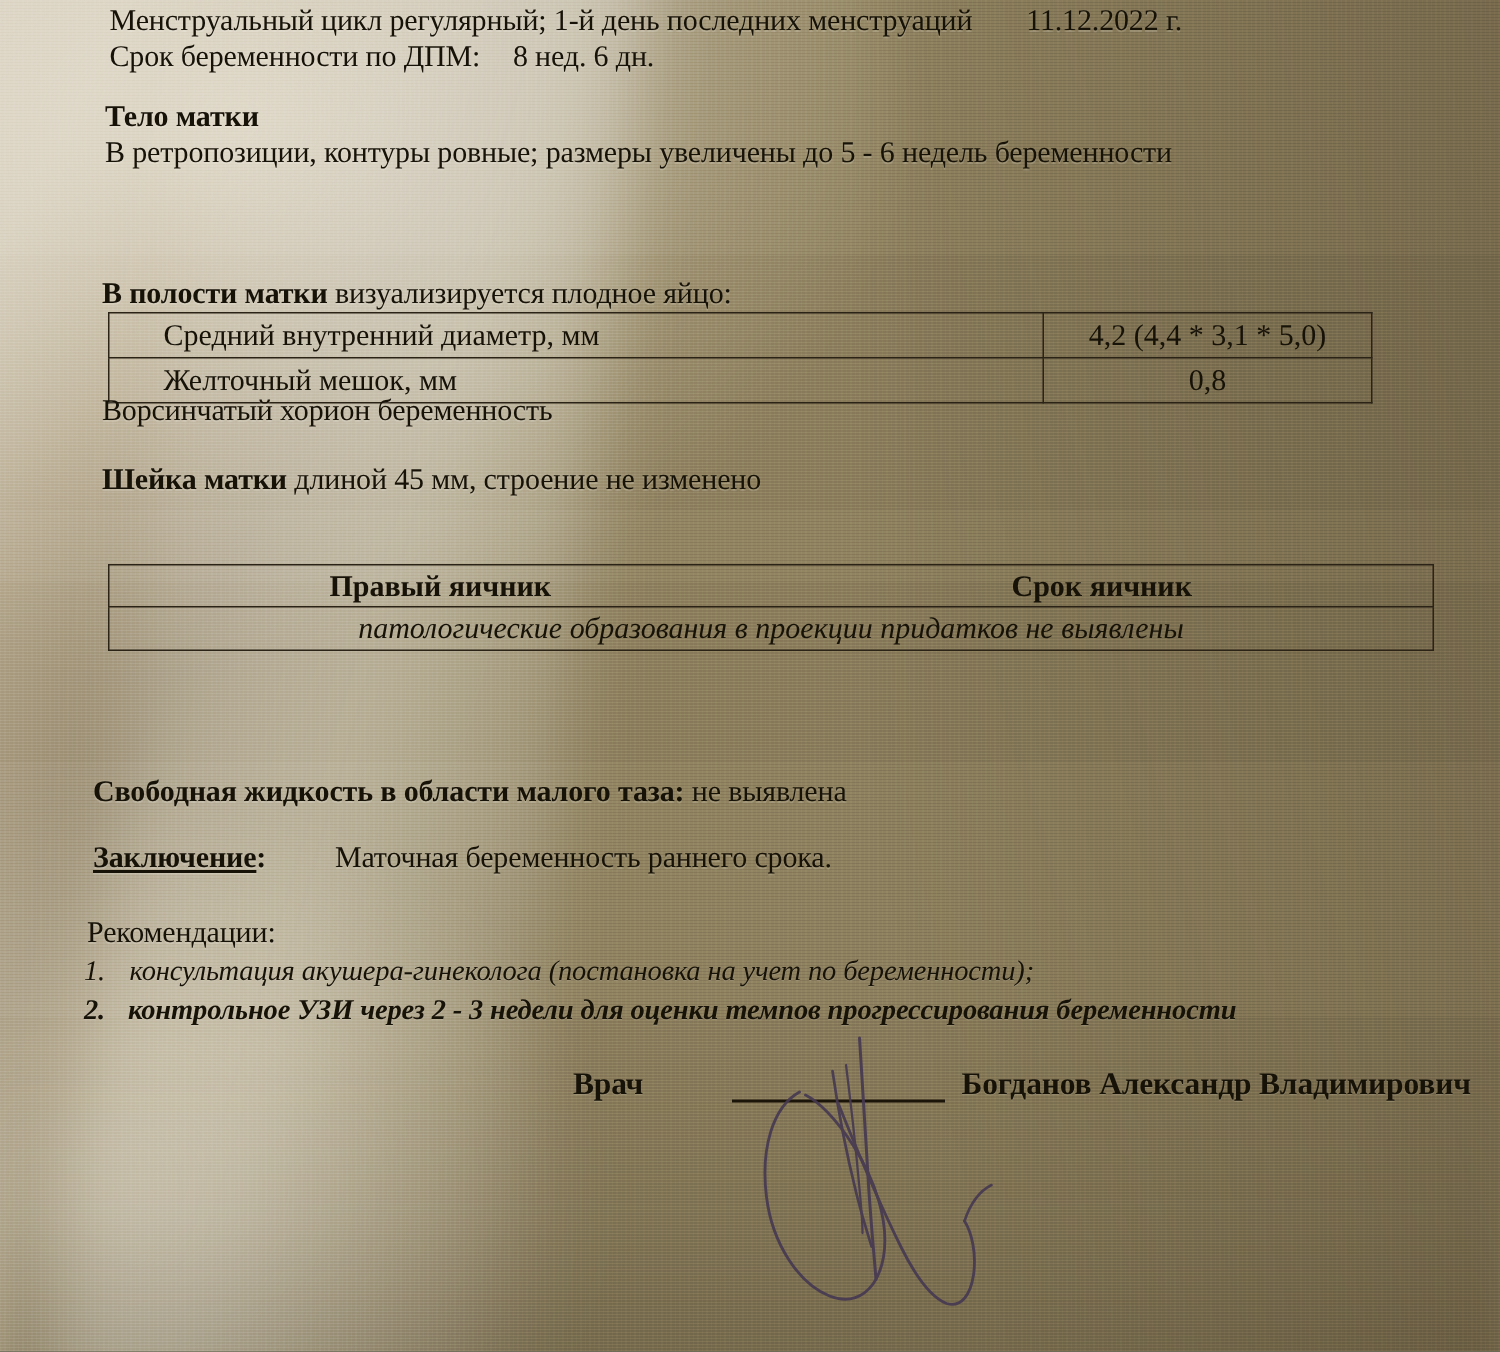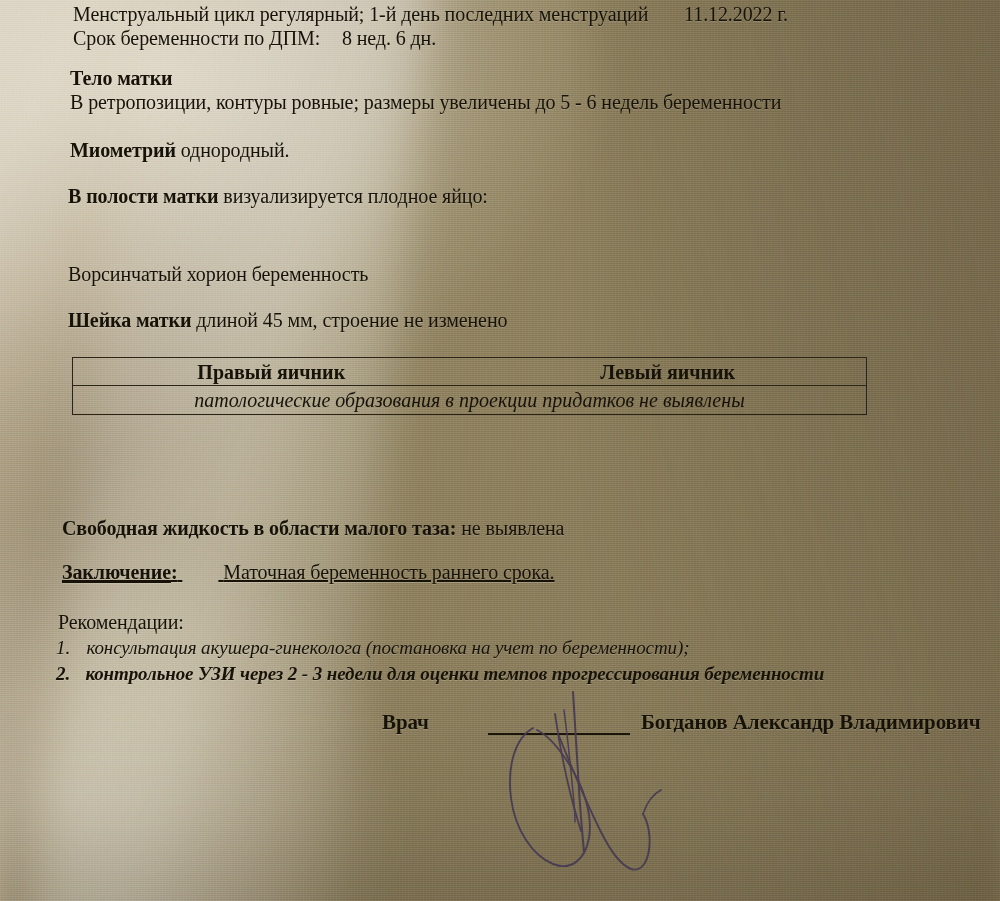--- a/index.html
+++ b/index.html
@@ -139,21 +139,21 @@
     padding: 1px 8px;
     font-weight: normal;
     vertical-align: middle;
     background: transparent;
   }
   #egg-table { left: 72px; top: 208px; width: 843px; }
   #egg-table td.label { width: 578px; text-align: left; padding-left: 36px; }
   #egg-table td.value { text-align: center; }
   #egg-table td { height: 27px; }
 
-  #ovary-table { left: 72px; top: 357px; width: 795px; padding-left: 20px; }
+  #ovary-table { left: 72px; top: 376px; width: 884px; padding-left: 20px; }
   #ovary-table th { text-align: center; font-weight: bold; height: 25px; }
   #ovary-table td.col { text-align: center; vertical-align: top; padding-top: 4px; height: 112px; border-left: none; border-right: none; }
   #ovary-table td.col.first { border-left: 1.6px solid #2a2316; }
   #ovary-table td.col.last  { border-right: 1.6px solid #2a2316; }
   #ovary-table th.hfirst { border-right: none; }
   #ovary-table th.hlast  { border-left: none; }
   #ovary-table td.foot { text-align: center; height: 26px; font-style: italic; }
   #ovary-table td.col div { line-height: 26px; }
 
   
@@ -200,62 +200,69 @@
     <div class="line" style="left:73px; top:26px;">
       <span>Срок беременности по ДПМ:</span>
       <span style="display:inline-block; width:12px;"></span>
       <span>8 нед. 6 дн.</span>
     </div>
 
     <div class="line b" style="left:70px; top:66px;">Тело матки</div>
 
     <div class="line" style="left:70px; top:90px;">В ретропозиции, контуры ровные; размеры увеличены до  5 - 6 недель беременности</div>
 
-    <div class="line" style="left:70px; top:138px;">
-      <span class="b">Миометрий</span>
-      <span> </span>
-      <span>однородный.</span>
-    </div>
 
     <div class="line" style="left:68px; top:184px;">
       <span class="b">В полости матки</span>
       <span> </span>
       <span>визуализируется плодное яйцо:</span>
     </div>
 
+    <table class="tbl" id="egg-table">
+      <tbody>
+        <tr>
+          <td class="label">Средний внутренний диаметр,  мм</td>
+          <td class="value">4,2 (4,4 * 3,1 * 5,0)</td>
+        </tr>
+        <tr>
+          <td class="label">Желточный мешок, мм</td>
+          <td class="value">0,8</td>
+        </tr>
+      </tbody>
+    </table>
 
     <div class="line" style="left:68px; top:262px;">Ворсинчатый хорион  беременность</div>
 
     <div class="line" style="left:68px; top:308px;">
       <span class="b">Шейка матки</span>
       <span> </span>
       <span>длиной 45 мм, строение не изменено</span>
     </div>
 
     <table class="tbl" id="ovary-table">
       <thead>
         <tr>
           <th class="hfirst" style="width:50%;">Правый яичник</th>
-          <th class="hlast" style="width:50%;">Левый яичник</th>
+          <th class="hlast" style="width:50%;">Срок яичник</th>
         </tr>
       </thead>
       <tbody>
         <tr>
           <td class="foot" colspan="2">патологические образования в проекции придатков не выявлены</td>
         </tr>
       </tbody>
     </table>
 
     <div class="line" style="left:62px; top:516px;">
       <span class="b">Свободная жидкость в области малого таза:</span>
       <span> </span>
       <span>не выявлена</span>
     </div>
 
-    <div class="line" style="left:62px; top:560px;text-decoration:underline;">
+    <div class="line" style="left:62px; top:560px;">
       <span class="b u">Заключение</span><span class="b">:</span>
       <span style="display:inline-block; width:36px;"></span>
       <span>Маточная беременность раннего срока.</span>
     </div>
 
     <div class="line" style="left:58px; top:610px;">Рекомендации:</div>
 
     <div class="line i" style="left:56px; top:636px; font-size:19px;">
       <span>1.</span>
       <span style="display:inline-block; width:7px;"></span>

